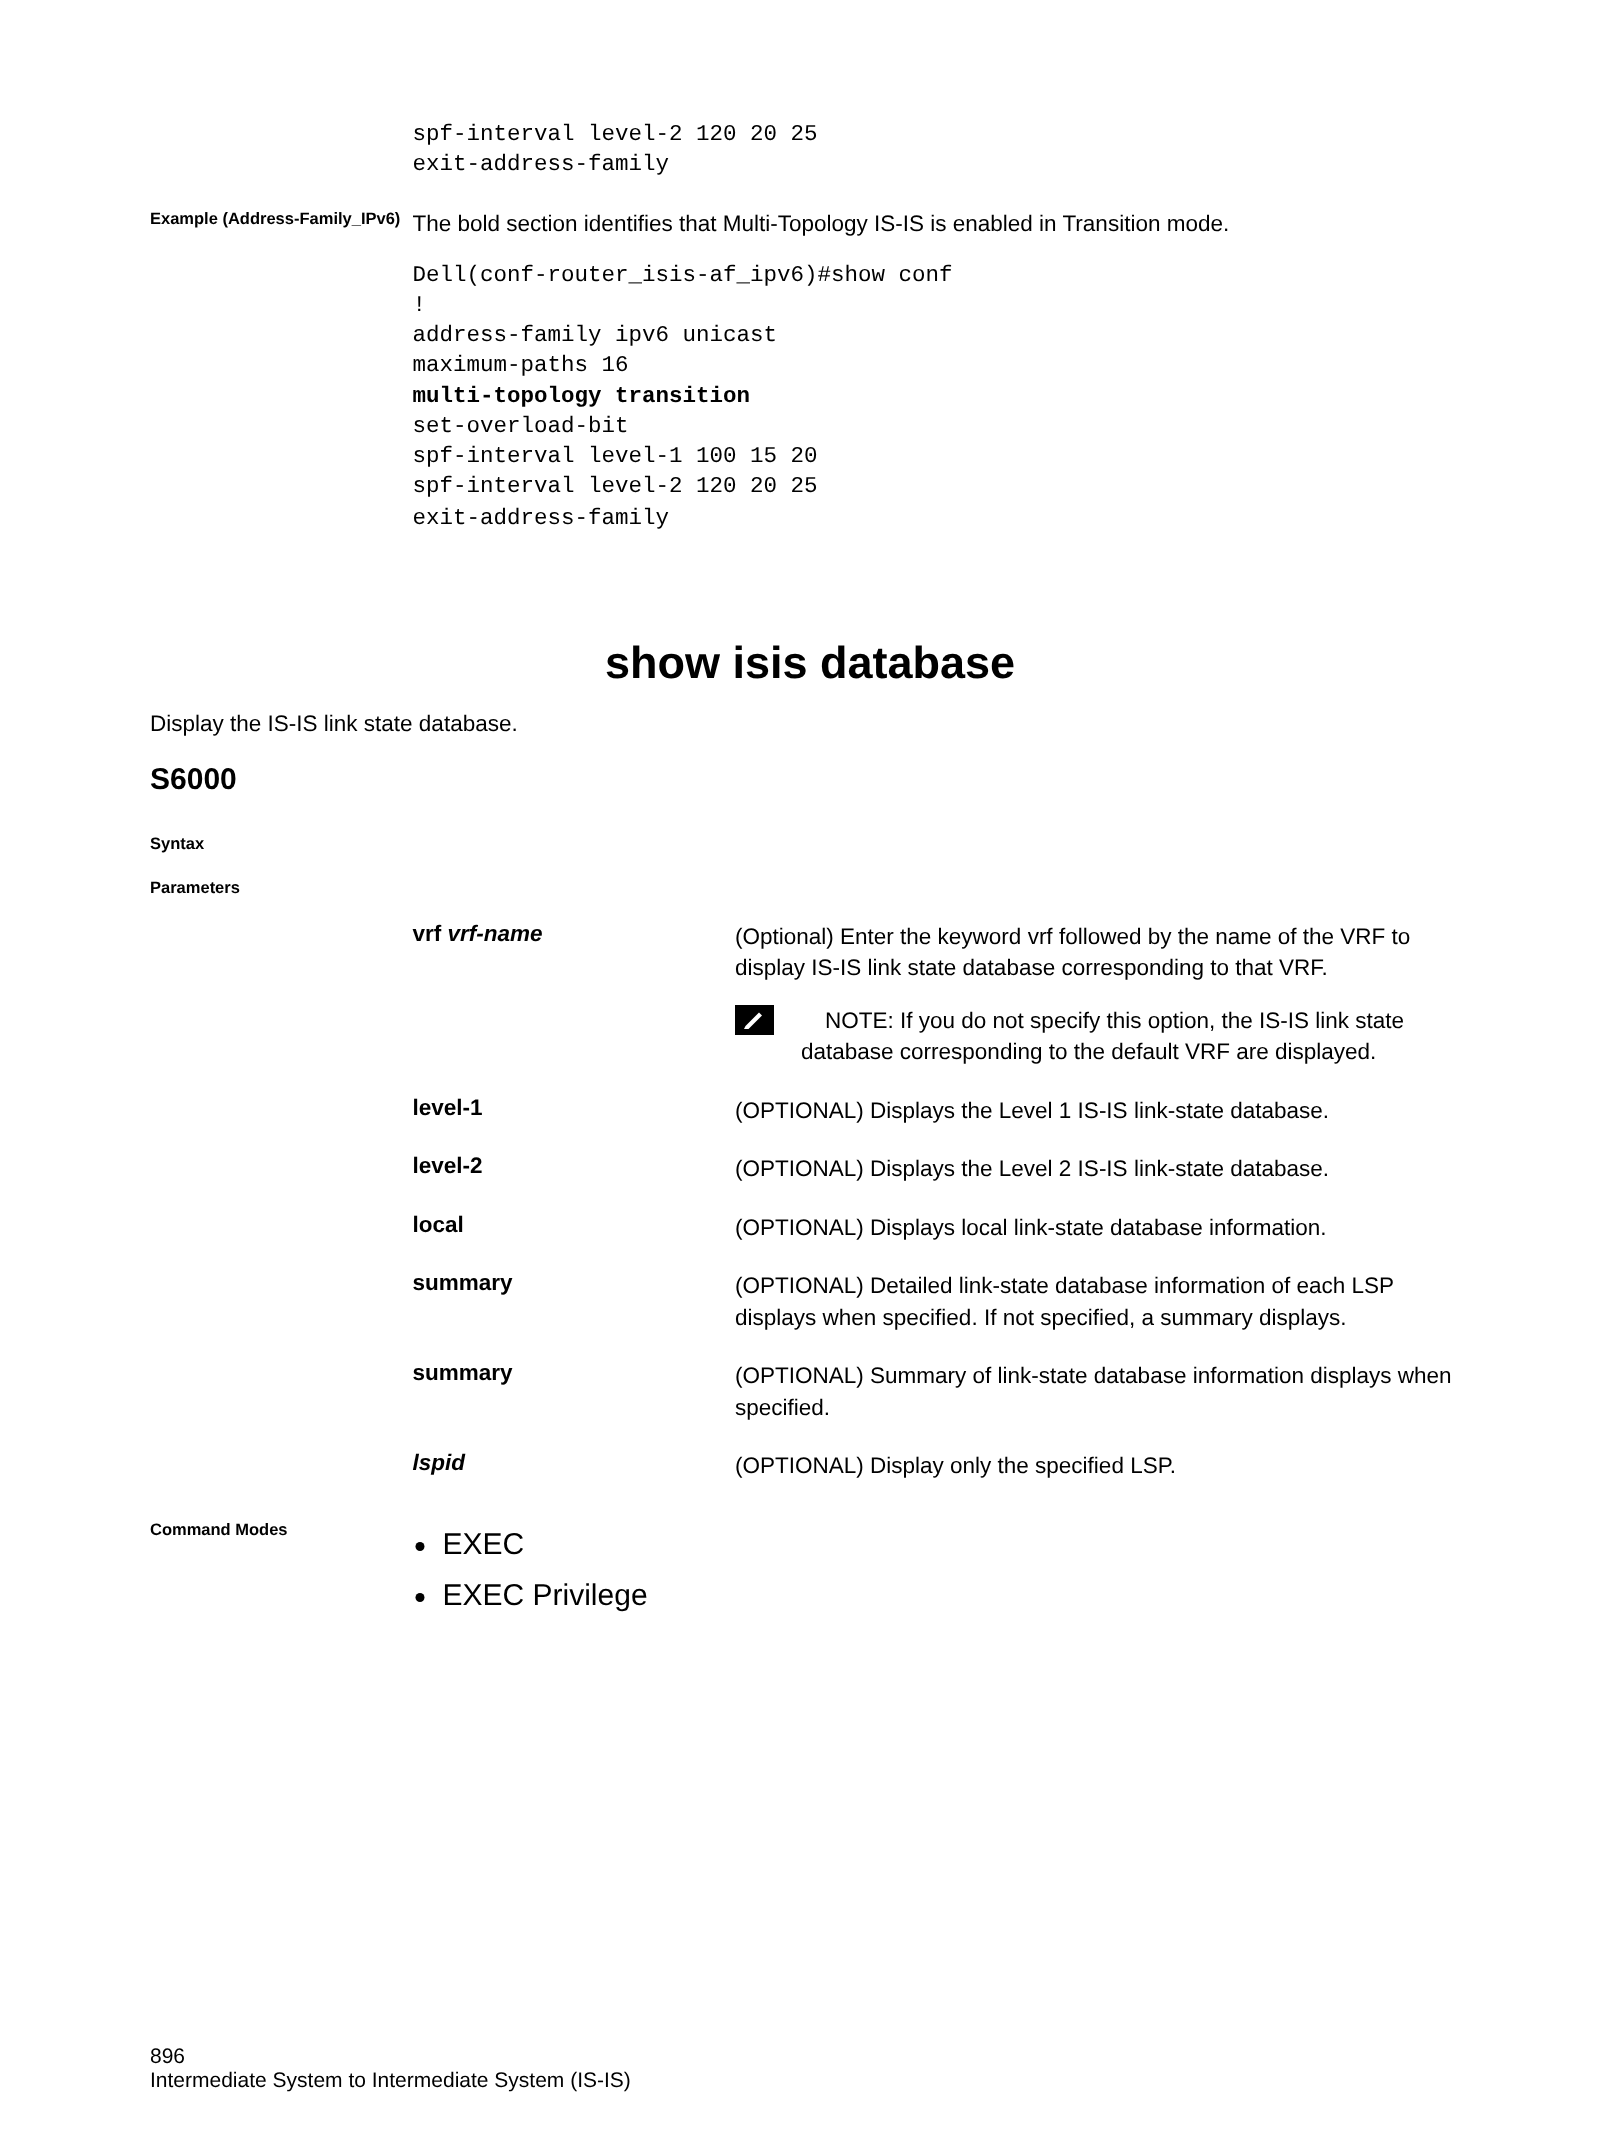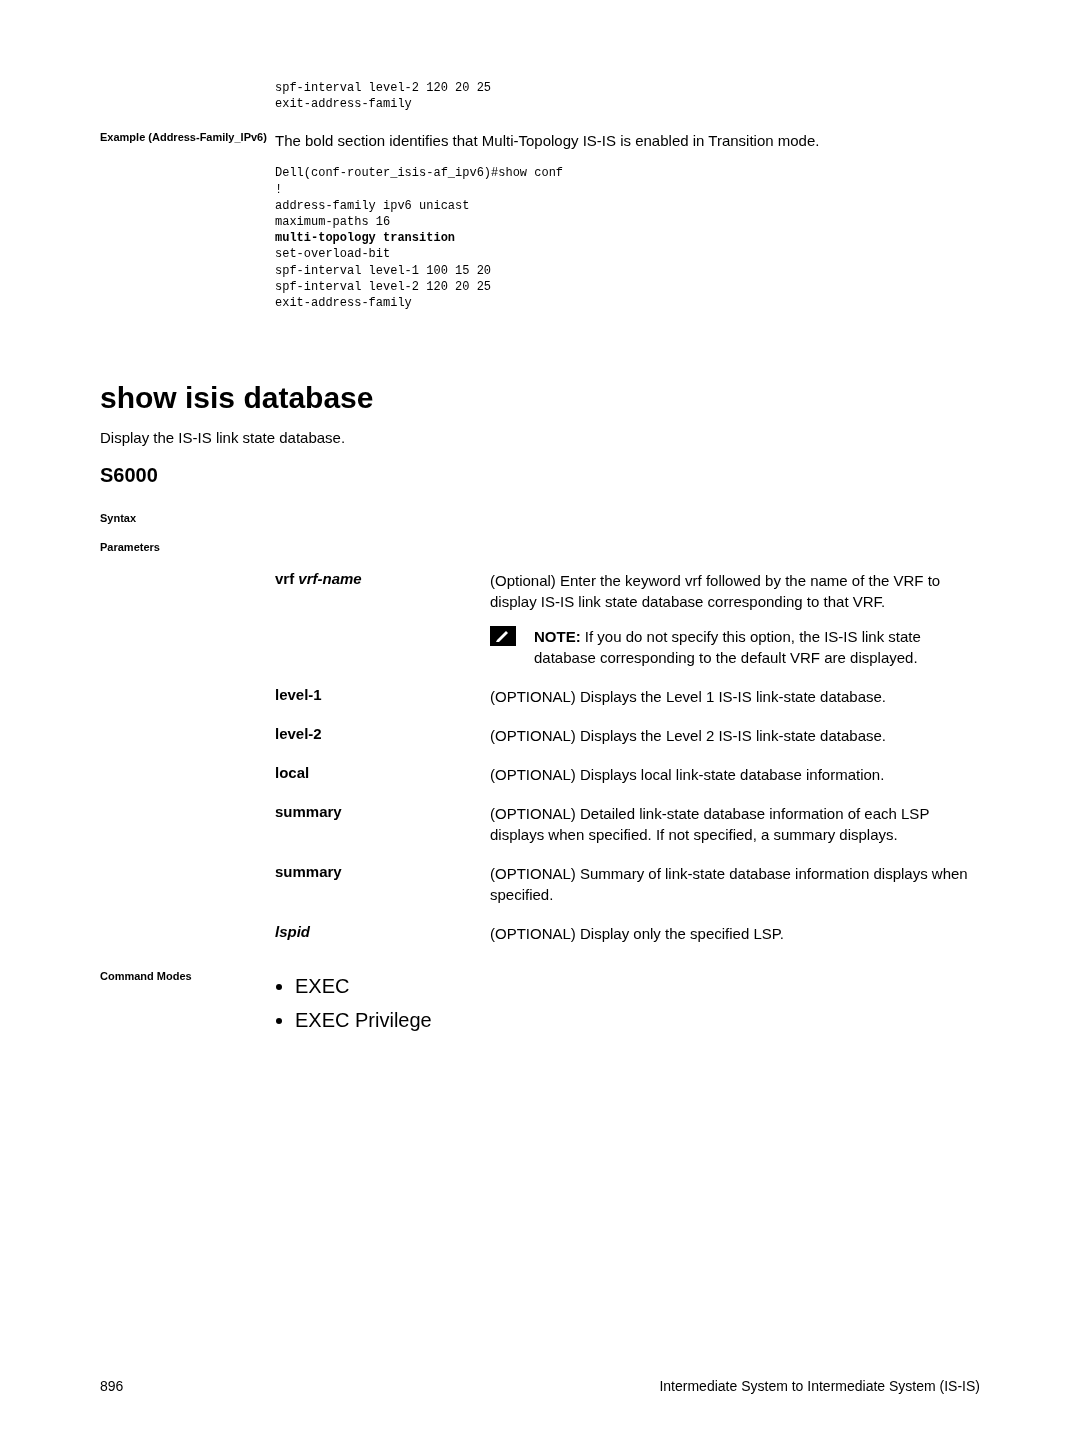--- a/index.html
+++ b/index.html
@@ -8,21 +8,21 @@
     background: #fff;
     color: #000;
     width: 1080px;
     height: 1434px;
     padding: 80px 100px 40px 100px;
     position: relative;
   }
   .code-block {
     font-family: "Courier New", monospace;
     white-space: pre;
-    font-size: 12px;
+    font-size: 15px;
     line-height: 1.35;
     margin-left: 175px;
   }
   .example-row {
     display: flex;
     margin-top: 18px;
     align-items: flex-start;
   }
   .label-col {
     width: 175px;
@@ -35,20 +35,21 @@
     flex: 1;
     font-size: 15px;
     line-height: 1.4;
   }
   .bold-mono { font-weight: bold; }
   h1.section-title {
     font-size: 30px;
     font-weight: bold;
     margin-top: 70px;
     margin-bottom: 14px;
+    text-align: center;
   }
   .section-desc {
     font-size: 15px;
     margin-bottom: 18px;
   }
   h2.sub-title {
     font-size: 20px;
     font-weight: bold;
     margin-bottom: 12px;
   }
@@ -97,35 +98,36 @@
     align-items: center;
     justify-content: center;
     margin-right: 18px;
     flex-shrink: 0;
   }
   .note-icon svg { display: block; }
   .note-text {
     font-size: 15px;
     line-height: 1.4;
   }
-  .note-text b { font-weight: bold; }
+  .note-text b { font-weight: normal; margin-left: 16px; }
   .bullet-list {
     list-style: disc;
     padding-left: 20px;
     font-size: 20px;
     line-height: 1.7;
   }
   .footer {
     position: absolute;
     bottom: 40px;
     left: 100px;
     right: 100px;
     display: flex;
     justify-content: space-between;
     font-size: 14px;
+    flex-direction: column;
   }
 </style>
 </head>
 <body>
 
 <div class="code-block">spf-interval level-2 120 20 25
 exit-address-family</div>
 
 <div class="example-row">
   <div class="label-col">Example (Address-Family_IPv6)</div>

